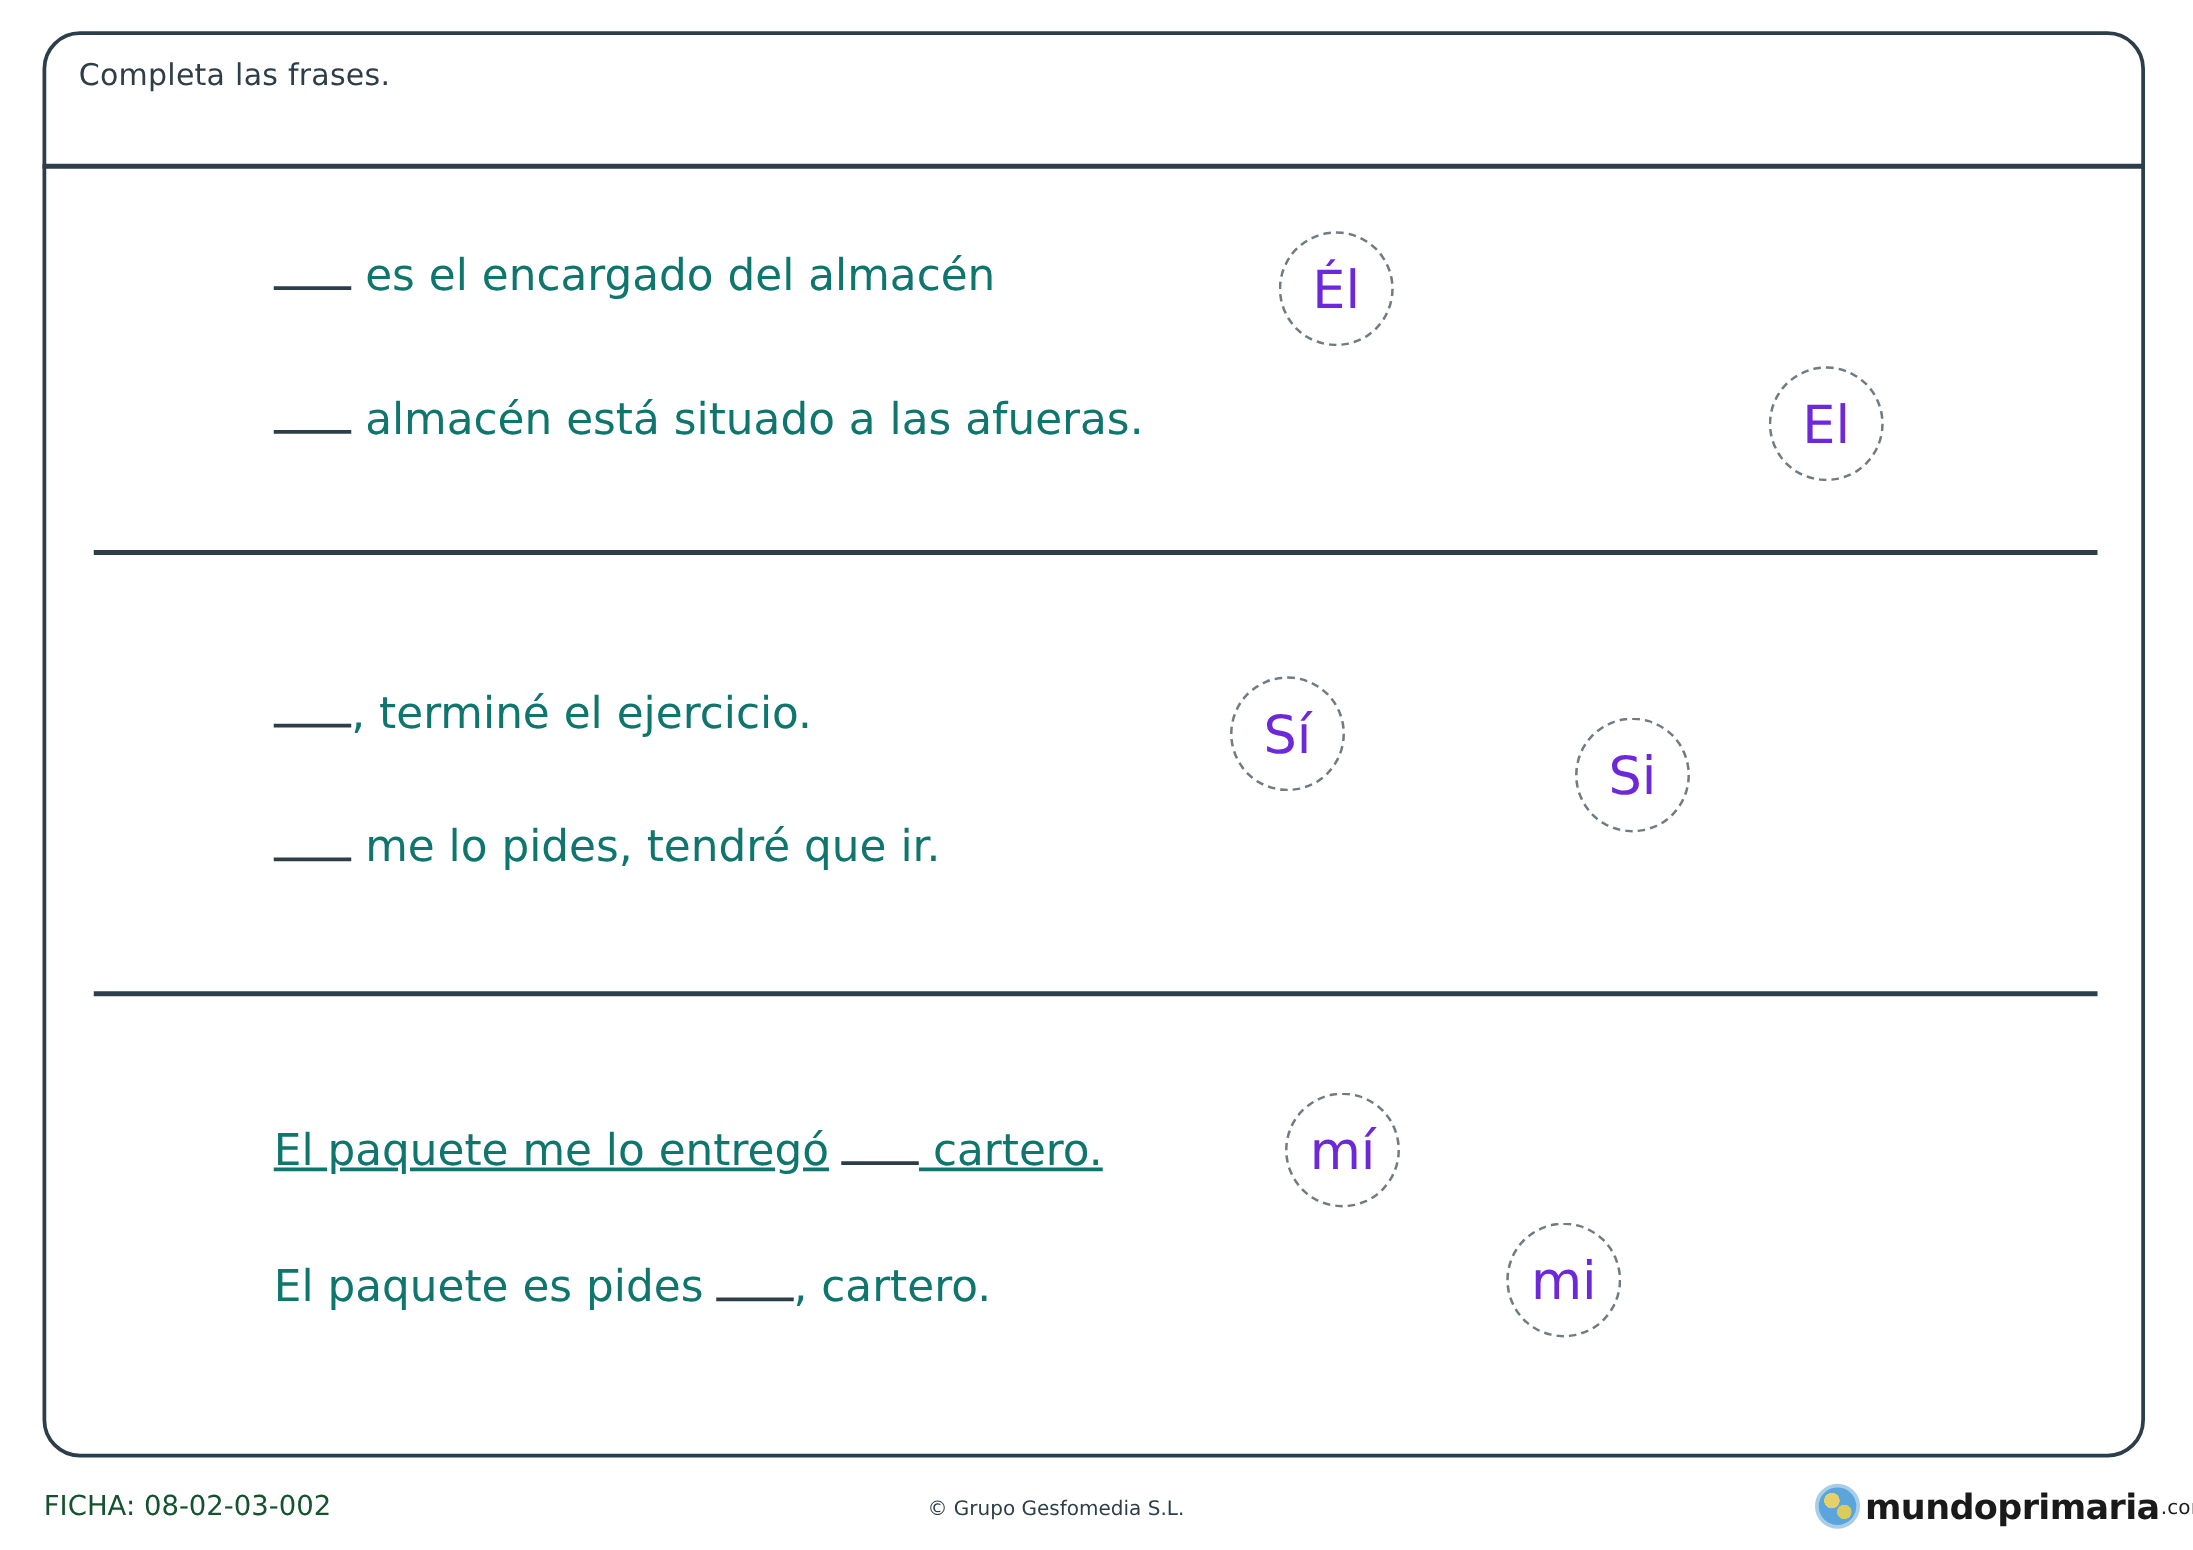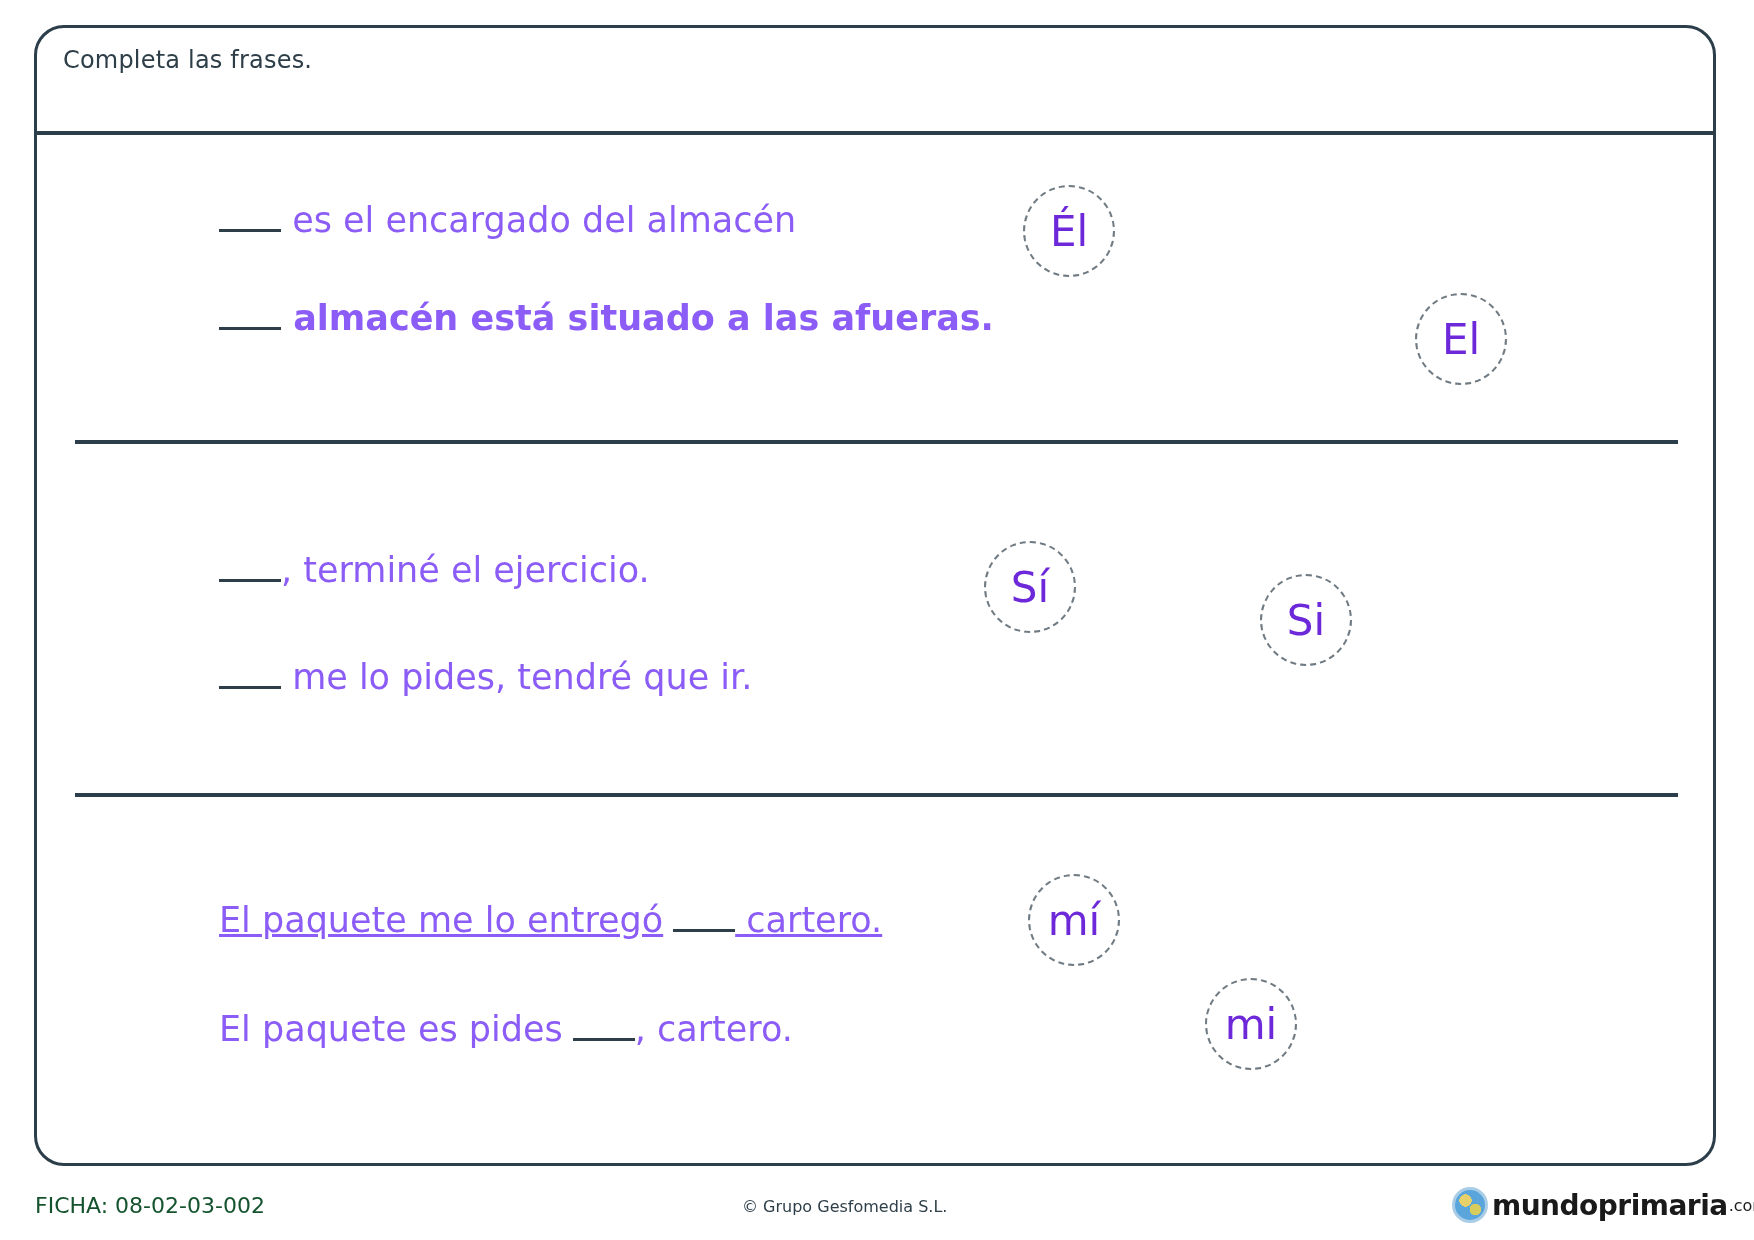--- a/index.html
+++ b/index.html
@@ -3,21 +3,21 @@
 <meta charset="utf-8">
 <style>
   html, body { margin: 0; padding: 0; background: #ffffff; }
   body { width: 1754px; height: 1240px; position: relative; overflow: hidden;
          font-family: "DejaVu Sans", sans-serif; color: #2d3e48; }
   .frame { position: absolute; left: 34px; top: 25px; width: 1682px; height: 1141px;
            border: 3.5px solid #2c3e4a; border-radius: 30px; box-sizing: border-box; }
   .header-divider { position: absolute; left: 34px; top: 131px; width: 1682px; height: 4px; background: #2c3e4a; }
   .instruction { position: absolute; left: 63px; top: 46px; font-size: 24px; color: #2d3e48; letter-spacing: 0.2px; }
   .section-divider { position: absolute; left: 75px; width: 1603px; height: 4px; background: #2c3e4a; }
-  .sentence { position: absolute; left: 219px; font-size: 35px; color: #8b5cf6; white-space: pre; line-height: 1; }
+  .sentence { position: absolute; left: 219px; font-size: 35px; color: #0f766e; white-space: pre; line-height: 1; }
   .blank { display: inline-block; width: 62px; border-bottom: 3px solid #2d3e48; height: 26px; vertical-align: baseline; margin-right: 8px; }
   .blank.inline { margin-left: 10px; }
   .blank.tight { margin-right: 0; }
   .bubble { position: absolute; width: 92px; height: 92px; border: 2px dashed #6f7a82; border-radius: 50%;
             box-sizing: border-box; display: flex; align-items: center; justify-content: center;
             font-size: 42px; color: #6d28d9; }
   .footer-code { position: absolute; left: 35px; top: 1193px; font-size: 22px; color: #14532d; }
   .footer-copy { position: absolute; left: 742px; top: 1197px; font-size: 16px; color: #2d3e48; }
   .logo { position: absolute; left: 1452px; top: 1187px; display: flex; align-items: center; }
   .globe { width: 36px; height: 36px; border-radius: 50%; border: 3px solid #a9cde6; box-sizing: border-box;
@@ -28,21 +28,21 @@
   .logo-tld { font-size: 16px; color: #1a1a1a; font-weight: normal; margin-left: 1px; }
 </style>
 </head>
 <body>
 
 <div class="frame"></div>
 <div class="instruction">Completa las frases.</div>
 <div class="header-divider"></div>
 
 <div class="sentence" style="top:203px;"><span class="blank tight"></span><span> es el encargado del almacén</span></div>
-<div class="sentence" style="top:301px;font-weight:bold;"><span class="blank tight"></span><span> almacén está situado a las afueras.</span></div>
+<div class="sentence" style="top:318px;"><span class="blank tight"></span><span> almacén está situado a las afueras.</span></div>
 <div class="bubble" style="left:1023px; top:185px;">Él</div>
 <div class="bubble" style="left:1415px; top:293px;">El</div>
 
 <div class="section-divider" style="top:440px;"></div>
 
 <div class="sentence" style="top:553px;"><span class="blank tight"></span><span>, terminé el ejercicio.</span></div>
 <div class="sentence" style="top:660px;"><span class="blank tight"></span><span> me lo pides, tendré que ir.</span></div>
 <div class="bubble" style="left:984px; top:541px;">Sí</div>
 <div class="bubble" style="left:1260px; top:574px;">Si</div>
 

